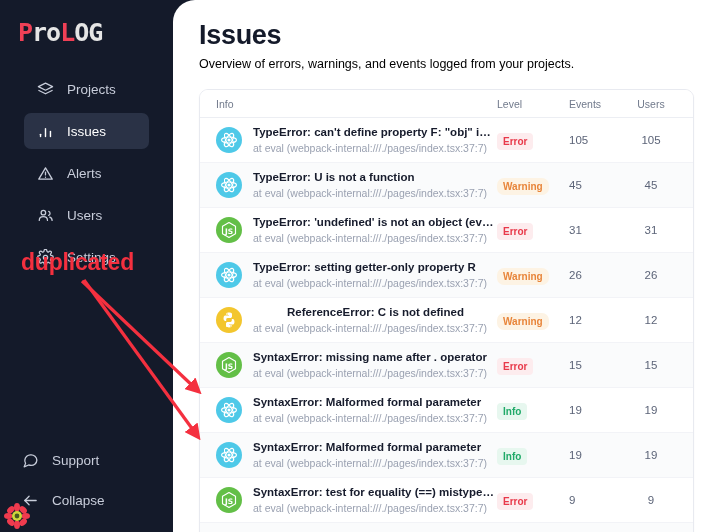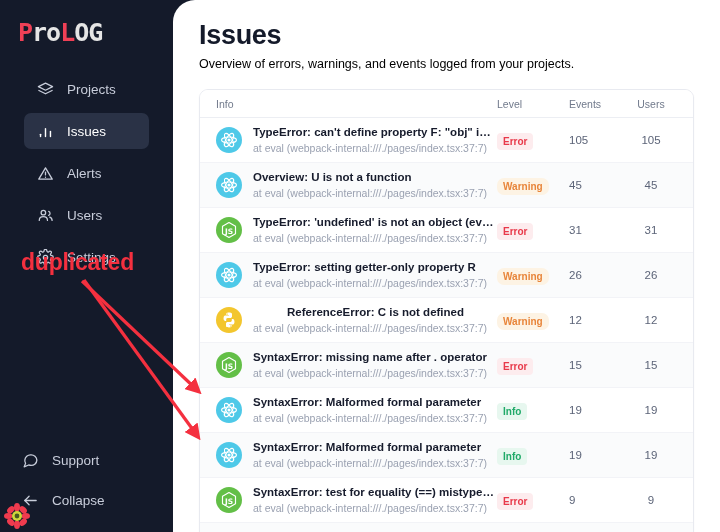--- a/index.html
+++ b/index.html
@@ -272,21 +272,21 @@
                 <circle cx="20" cy="20" r="20" fill="#4ec9e8"></circle>
                 <g fill="none" stroke="#ffffff" stroke-width="1.7">
                   <ellipse cx="20" cy="20" rx="11.5" ry="4.6"></ellipse>
                   <ellipse cx="20" cy="20" rx="11.5" ry="4.6" transform="rotate(60 20 20)"></ellipse>
                   <ellipse cx="20" cy="20" rx="11.5" ry="4.6" transform="rotate(120 20 20)"></ellipse>
                 </g>
                 <circle cx="20" cy="20" r="2.4" fill="#ffffff"></circle>
               </svg>
             </span>
             <span class="issue-txt">
-              <span class="issue-title" style="display: block;">Overview: U is not a function</span>
+              <span class="issue-title" style="display: block;">TypeError: U is not a function</span>
               <span class="issue-loc" style="display: block;">at eval (webpack-internal:///./pages/index.tsx:37:7)</span>
             </span>
           </div>
           <div class="c-level"><span class="badge warning">Warning</span></div>
           <div class="c-events num">45</div>
           <div class="c-users num">45</div>
         </div>
         <div class="row trow">
           <div class="c-issue">
             <span class="tech-ico">

